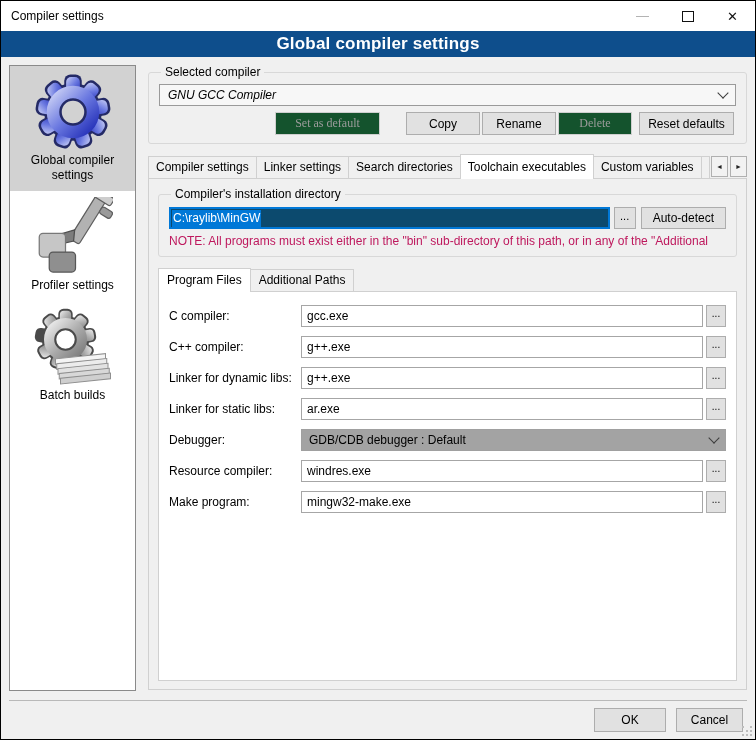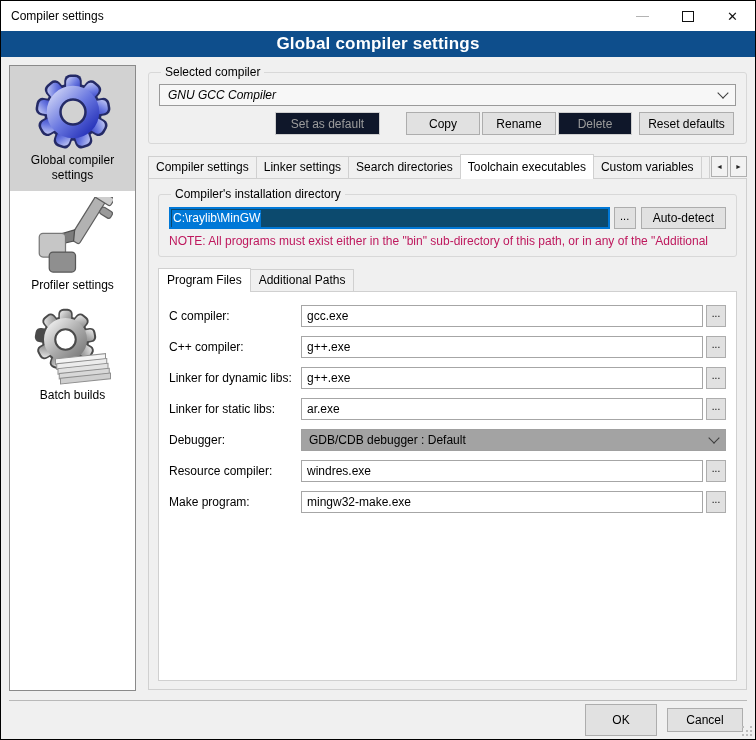--- a/index.html
+++ b/index.html
@@ -33,21 +33,21 @@
   fieldset.groupbox legend{padding:0 4px;margin-left:2px;}
   
   .combobox{height:22px;border:1px solid #9a9a9a;background:#f7f7f7;display:flex;
             align-items:center;padding:0 8px;box-sizing:border-box;margin-top:3px;font-style:italic;}
   .chev{width:7px;height:7px;border-right:1.6px solid #3c3c3c;border-bottom:1.6px solid #3c3c3c;
         transform:rotate(45deg);margin-top:-4px;}
   .combobox .chev{margin-left:auto;}
   
   .btn{height:23px;background:#e1e1e1;border:1px solid #adadad;box-sizing:border-box;
        display:inline-flex;align-items:center;justify-content:center;cursor:default;}
-  .btn.disabled{background:#0f172a;border-color:#cfcfcf;color:#9c9c9c;}
+  .btn.disabled{background:#14532d;border-color:#cfcfcf;color:#9c9c9c;font-family:Liberation Serif, serif;}
   .compiler-buttons{display:flex;align-items:center;margin-top:6px;}
   .b-setdef{width:105px;margin-left:116px;}
   .b-copy{width:74px;margin-left:26px;}
   .b-rename{width:74px;margin-left:2px;}
   .b-delete{width:74px;margin-left:2px;}
   .b-reset{width:95px;margin-left:auto;margin-right:2px;}
   
   .tabs-row{display:flex;align-items:flex-end;margin-top:10px;position:relative;z-index:2;}
   .tab{height:21px;line-height:21px;padding:0 7px;background:#f0f0f0;border:1px solid #d0d0d0;
        border-bottom:none;margin-right:-1px;white-space:nowrap;cursor:default;}
@@ -76,22 +76,22 @@
   .flabel{flex:0 0 132px;width:132px;}
   .finput{flex:1;height:22px;border:1px solid #a6a6a6;background:#fff;padding:0 5px;
           font:inherit;box-sizing:border-box;min-width:0;}
   .fbrowse{width:20px;height:22px;margin-left:3px;font-size:10px;line-height:6px;padding-bottom:5px;}
   .fselect{flex:1;height:22px;border:1px solid #a0a0a0;background:#a3a3a3;display:flex;
            align-items:center;padding:0 7px;box-sizing:border-box;}
   .fselect .chev{margin-left:auto;}
   
   .footer{flex:0 0 39px;margin:10px 8px 0;border-top:1px solid #b9b9b9;display:flex;
           align-items:center;justify-content:flex-end;gap:10px;padding-right:4px;box-sizing:border-box;}
-  .b-ok{width:72px;height:32px;}
-  .b-cancel{width:76px;height:24px;}
+  .b-ok{width:72px;height:24px;}
+  .b-cancel{width:67px;height:24px;}
   .grip{position:absolute;right:3px;bottom:3px;width:2px;height:2px;background:#bdbdbd;
         box-shadow:8px 0 #bdbdbd,4px 4px #bdbdbd,8px 4px #bdbdbd,0 8px #bdbdbd,4px 8px #bdbdbd,8px 8px #bdbdbd;
         transform:translate(-8px,-8px);}
 </style>
 </head>
 <body>
 
 <div class="window">
 
   <div class="titlebar">

